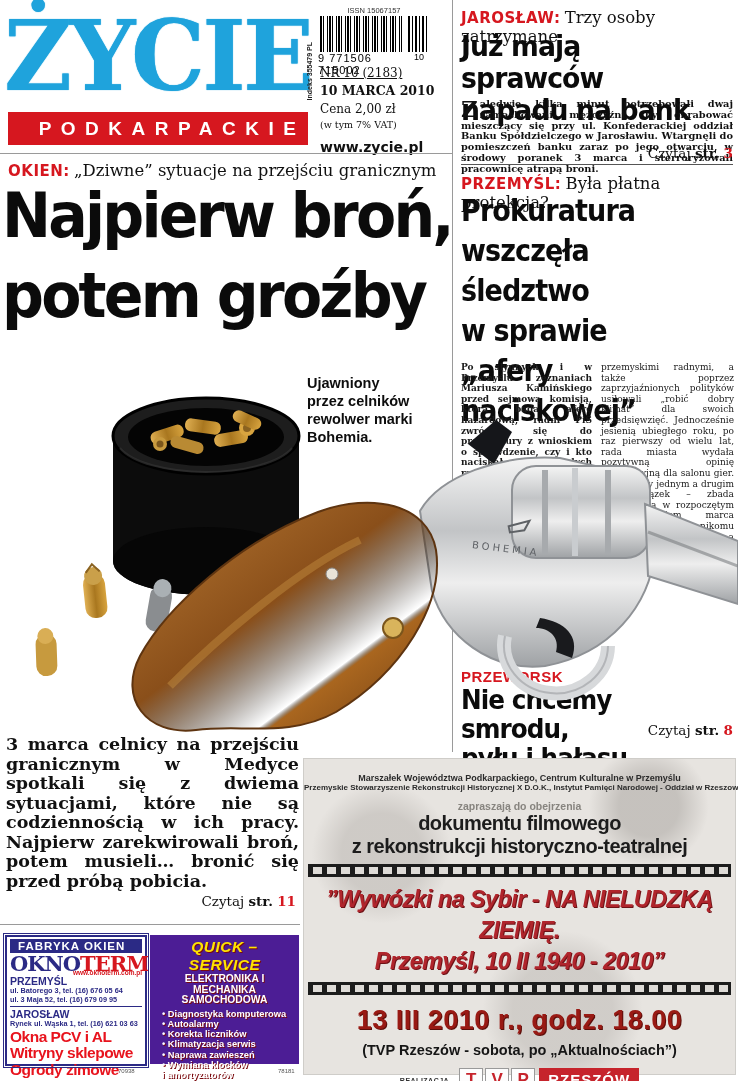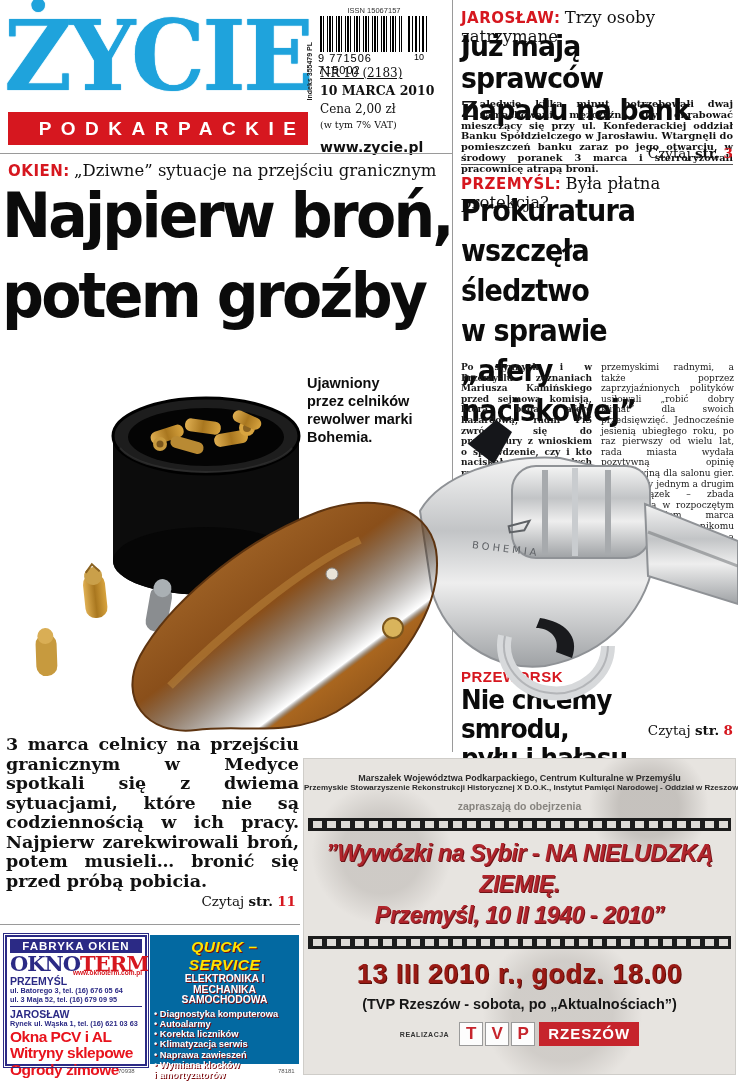--- a/index.html
+++ b/index.html
@@ -142,34 +142,34 @@
     display:inline-block; background:#c6242c; color:#fff; font-weight:bold; font-size:15px;
     padding:3px 9px; letter-spacing:1px; vertical-align:top; margin-left:2px; line-height:18px;
   }
 
   
   .okno-ad {
     left:5px; top:935px; width:142px; height:131px; background:#fff;
     border:2px solid #2b2a85; outline:1px solid #2b2a85; outline-offset:1px;
     padding:2px 3px; z-index:4;
   }
-  .okno-head { background:#2b2a85; color:#fff; font-weight:bold; font-size:11.5px; text-align:center; letter-spacing:1px; padding:1px 8px; }
+  .okno-head { background:#2b2a85; color:#fff; font-weight:bold; font-size:11.5px; letter-spacing:1px; padding:1px 8px; }
   .okno-brand { font-family:"DejaVu Serif",serif; font-weight:bold; font-size:21px; letter-spacing:-1px; line-height:22px; }
   .okno-brand .b1 { color:#2b2a85; } .okno-brand .b2 { color:#d6171f; }
   .okno-www { text-align:right; color:#d6171f; font-weight:bold; font-size:6.5px; margin-top:-6px; }
   .okno-city { color:#2b2a85; font-weight:bold; font-size:10.5px; line-height:11px; }
   .okno-addr { color:#2b2a85; font-weight:bold; font-size:7.3px; line-height:8.5px; white-space:nowrap; }
   .okno-div { border-top:1px solid #2b2a85; margin:2px 0; }
   .okno-prod { color:#e8131d; font-weight:bold; font-size:15.5px; line-height:16.5px; letter-spacing:-0.5px; }
   .ad-ref { position:absolute; font-size:6px; color:#555; }
 
   
   .quick-ad {
-    left:150px; top:935px; width:149px; height:129px; background:#0369a1;
-    padding:3px 4px; color:#fff; z-index:4;
+    left:150px; top:935px; width:149px; height:129px; background:#4c1d95;
+    padding:3px 12px; color:#fff; z-index:4;
   }
   .quick-title {
     color:#ffe400; font-weight:bold; font-style:italic; font-size:15.5px; text-align:center;
     letter-spacing:0.5px; text-shadow:1px 1px 0 #7a0a0e;
   }
   .quick-sub { font-weight:bold; font-size:10.3px; text-align:center; line-height:10.5px; text-shadow:1px 1px 0 #7a0a0e; }
   .quick-item { font-weight:bold; font-size:9.3px; line-height:10.3px; text-shadow:1px 1px 0 #7a0a0e; }
 </style>
 </head>
 <body>
@@ -354,20 +354,24 @@
   <div class="abs lead-body">3 marca celnicy na przejściu granicznym w Medyce spotkali się z dwiema sytuacjami, które nie są codziennością w ich pracy. Najpierw zarekwirowali broń, potem musieli… bronić się przed próbą pobicia.</div>
   <div class="abs read-more lead-read">
     <span>Czytaj</span> <b>str.</b> <span class="pg">11</span>
   </div>
   <div class="abs hline-ads"></div>
 
   <div class="abs film-ad">
     <div class="film-org film-org1">Marszałek Województwa Podkarpackiego, Centrum Kulturalne w Przemyślu</div>
     <div class="film-org film-org2">Przemyskie Stowarzyszenie Rekonstrukcji  Historycznej X D.O.K., Instytut Pamięci Narodowej - Oddział w Rzeszowie</div>
     <div class="film-invite">zapraszają do obejrzenia</div>
+    <div class="film-subject">
+      <div>dokumentu filmowego</div>
+      <div>z rekonstrukcji historyczno-teatralnej</div>
+    </div>
     <div class="strip"></div>
     <div class="film-title">
       <div>”Wywózki na Sybir - NA NIELUDZKĄ ZIEMIĘ.</div>
       <div>Przemyśl, 10 II 1940 - 2010”</div>
     </div>
     <div class="strip"></div>
     <div class="film-date">13 III 2010 r., godz. 18.00</div>
     <div class="film-tv">(TVP Rzeszów - sobota, po „Aktualnościach”)</div>
     <div class="film-real">
       <span class="real-label">REALIZACJA</span>

